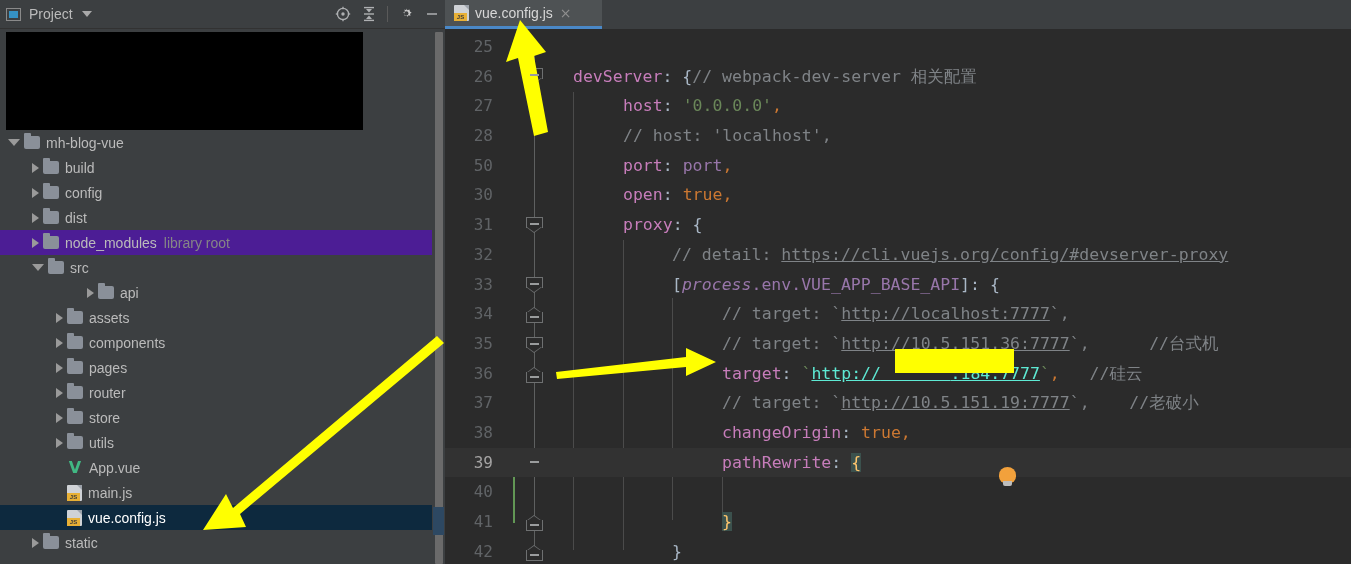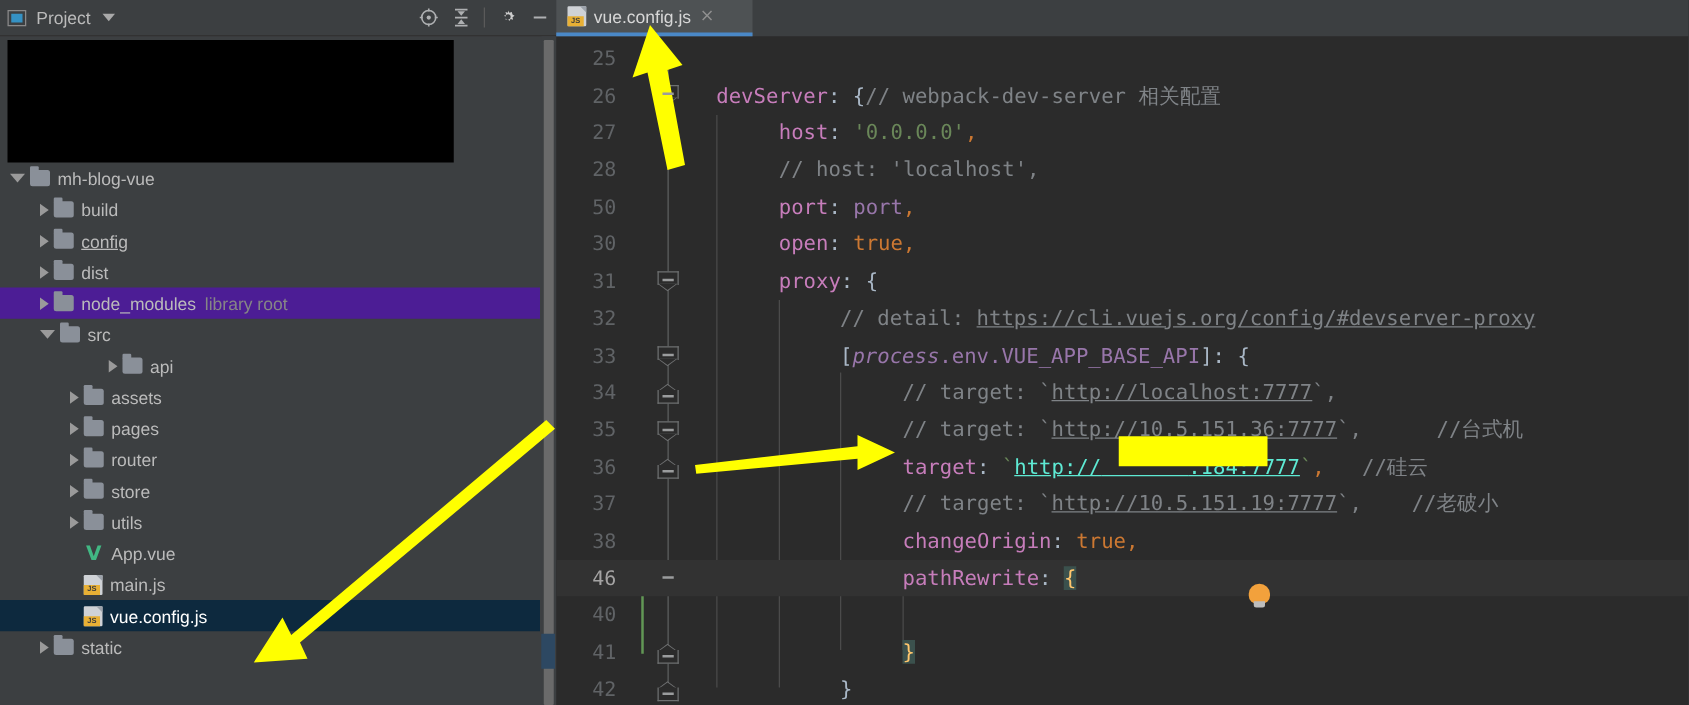--- a/index.html
+++ b/index.html
@@ -292,21 +292,21 @@
         <div class="row" style="padding-left: 8px;">
           <span class="arrow open"></span>
           <span class="folder"></span>
           <span class="lbl">mh-blog-vue</span>
         </div>
         <div class="row" style="padding-left: 32px;">
           <span class="arrow "></span>
           <span class="folder"></span>
           <span class="lbl">build</span>
         </div>
-        <div class="row" style="padding-left: 32px; text-decoration: underline;">
+        <div class="row" style="padding-left: 32px;">
           <span class="arrow "></span>
           <span class="folder"></span>
           <span class="lbl">config</span>
         </div>
         <div class="row" style="padding-left: 32px;">
           <span class="arrow "></span>
           <span class="folder"></span>
           <span class="lbl">dist</span>
         </div>
         <div class="row lib" style="padding-left: 32px;">
@@ -322,20 +322,25 @@
         </div>
         <div class="row" style="padding-left: 87px;">
           <span class="arrow "></span>
           <span class="folder"></span>
           <span class="lbl">api</span>
         </div>
         <div class="row" style="padding-left: 56px;">
           <span class="arrow "></span>
           <span class="folder"></span>
           <span class="lbl">assets</span>
+        </div>
+        <div class="row" style="padding-left: 56px;">
+          <span class="arrow "></span>
+          <span class="folder"></span>
+          <span class="lbl">components</span>
         </div>
         <div class="row" style="padding-left: 56px;">
           <span class="arrow "></span>
           <span class="folder"></span>
           <span class="lbl">pages</span>
         </div>
         <div class="row" style="padding-left: 56px;">
           <span class="arrow "></span>
           <span class="folder"></span>
           <span class="lbl">router</span>
@@ -514,21 +519,21 @@
           <span class="gutter-num">37</span>
           <span class="code" style="left:277px;"><span class="c-com">// target: `</span><span class="c-comlnk">http://10.5.151.19:7777</span><span class="c-com">`,    </span><span class="c-com">//老破小</span></span>
         </div>
 
         <div class="cline">
           <span class="gutter-num">38</span>
           <span class="code" style="left:277px;"><span class="c-prop">changeOrigin</span><span class="c-pun">: </span><span class="c-key">true</span><span class="c-op">,</span></span>
         </div>
 
         <div class="cline hl">
-          <span class="gutter-num">46</span>
+          <span class="gutter-num">39</span>
           <span class="code" style="left:277px;"><span class="c-prop">pathRewrite</span><span class="c-pun">: </span><span class="c-brace-hl">{</span></span>
         </div>
 
         <div class="cline">
           <span class="gutter-num">40</span>
         </div>
 
         <div class="cline">
           <span class="gutter-num">41</span>
           <span class="code" style="left:277px;"><span class="c-brace-hl">}</span></span>

